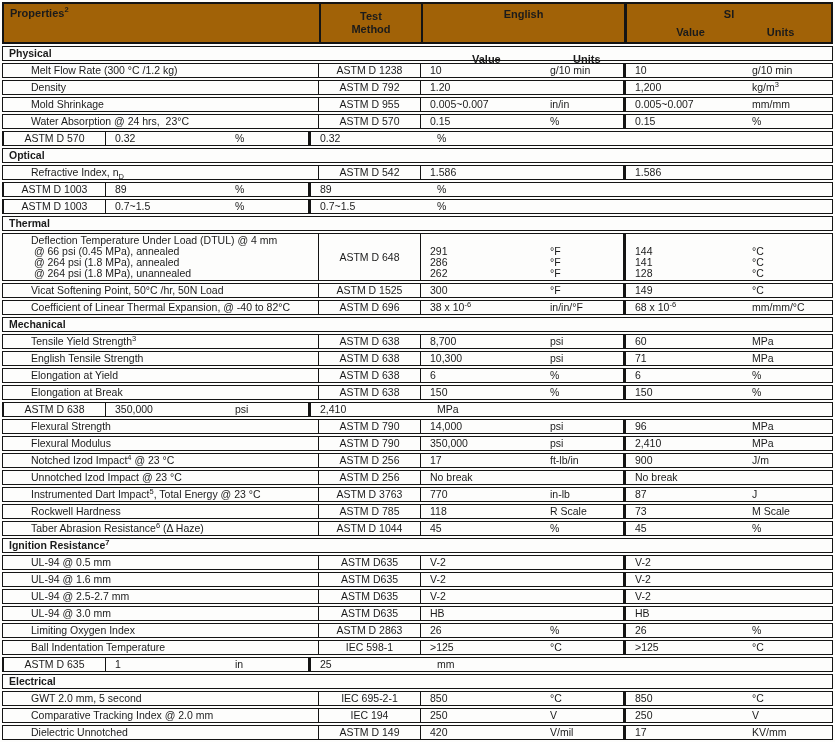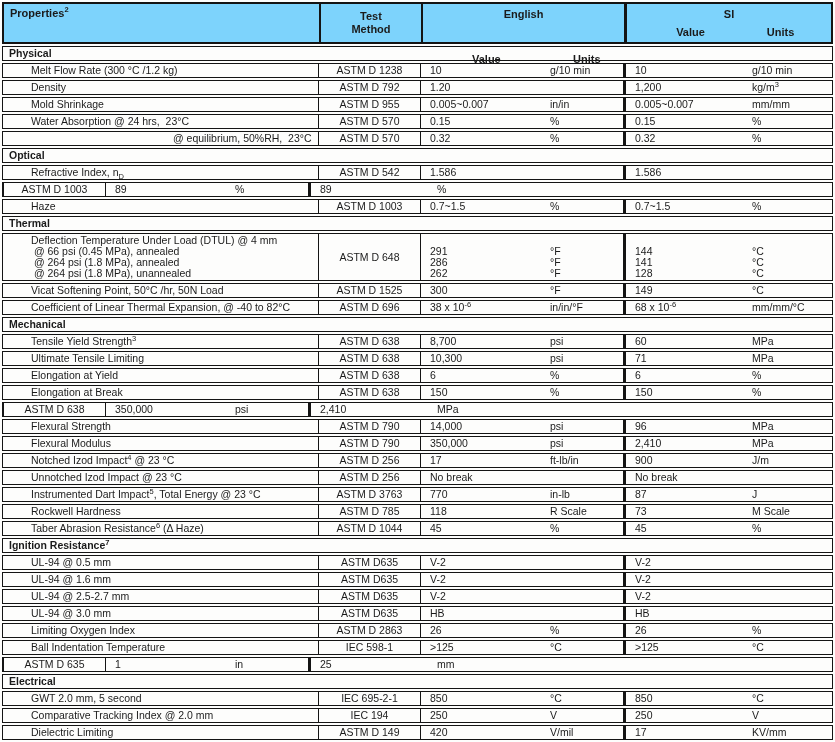--- a/index.html
+++ b/index.html
@@ -19,21 +19,21 @@
   }
   sup { font-size: 7.5px; vertical-align: super; line-height: 0; }
   sub { font-size: 7.5px; vertical-align: sub; line-height: 0; }
 
   
   .thead {
     display: flex;
     height: 42px;
     border: 2px solid #141414;
     margin-bottom: 2px;
-    background: #7dd3fc;
+    background: #a16207;
     font-weight: bold;
     font-size: 11px;
   }
   .thead .h-prop {
     width: 315px;
     padding: 3px 0 0 6px;
   }
   .thead .h-method {
     width: 102px;
     border-left: 2px solid #141414;
@@ -140,21 +140,20 @@
   </div>
       <div class="row">
     <div class="cell c-prop">Water Absorption @ 24 hrs,&nbsp; 23°C</div>
     <div class="cell c-method">ASTM D 570</div>
     <div class="cell c-engv">0.15</div>
     <div class="cell c-engu">%</div>
     <div class="cell c-siv">0.15</div>
     <div class="cell c-siu">%</div>
   </div>
       <div class="row">
-    <div class="cell c-prop indent-deep">@ equilibrium, 50%RH,&nbsp; 23°C</div>
     <div class="cell c-method">ASTM D 570</div>
     <div class="cell c-engv">0.32</div>
     <div class="cell c-engu">%</div>
     <div class="cell c-siv">0.32</div>
     <div class="cell c-siu">%</div>
   </div>
       <div class="bar">
     <span>Optical</span>
   </div>
       <div class="row">
@@ -166,21 +165,20 @@
     <div class="cell c-siu"></div>
   </div>
       <div class="row">
     <div class="cell c-method">ASTM D 1003</div>
     <div class="cell c-engv">89</div>
     <div class="cell c-engu">%</div>
     <div class="cell c-siv">89</div>
     <div class="cell c-siu">%</div>
   </div>
       <div class="row">
-    <div class="cell c-prop">Haze</div>
     <div class="cell c-method">ASTM D 1003</div>
     <div class="cell c-engv">0.7~1.5</div>
     <div class="cell c-engu">%</div>
     <div class="cell c-siv">0.7~1.5</div>
     <div class="cell c-siu">%</div>
   </div>
       <div class="bar">
     <span>Thermal</span>
   </div>
       <div class="row">
@@ -212,21 +210,21 @@
   </div>
       <div class="row">
     <div class="cell c-prop">Tensile Yield Strength<sup>3</sup></div>
     <div class="cell c-method">ASTM D 638</div>
     <div class="cell c-engv">8,700</div>
     <div class="cell c-engu">psi</div>
     <div class="cell c-siv">60</div>
     <div class="cell c-siu">MPa</div>
   </div>
       <div class="row">
-    <div class="cell c-prop">Ultimate Tensile Limiting</div>
+    <div class="cell c-prop">English Tensile Strength</div>
     <div class="cell c-method">ASTM D 638</div>
     <div class="cell c-engv">10,300</div>
     <div class="cell c-engu">psi</div>
     <div class="cell c-siv">71</div>
     <div class="cell c-siu">MPa</div>
   </div>
       <div class="row">
     <div class="cell c-prop">Elongation at Yield</div>
     <div class="cell c-method">ASTM D 638</div>
     <div class="cell c-engv">6</div>
@@ -376,21 +374,21 @@
   </div>
       <div class="row">
     <div class="cell c-prop">Comparative Tracking Index @ 2.0 mm</div>
     <div class="cell c-method">IEC 194</div>
     <div class="cell c-engv">250</div>
     <div class="cell c-engu">V</div>
     <div class="cell c-siv">250</div>
     <div class="cell c-siu">V</div>
   </div>
       <div class="row">
-    <div class="cell c-prop">Dielectric Limiting</div>
+    <div class="cell c-prop">Dielectric Unnotched</div>
     <div class="cell c-method">ASTM D 149</div>
     <div class="cell c-engv">420</div>
     <div class="cell c-engu">V/mil</div>
     <div class="cell c-siv">17</div>
     <div class="cell c-siu">KV/mm</div>
   </div>
     </div>
 </div>
 
 </body></html>

